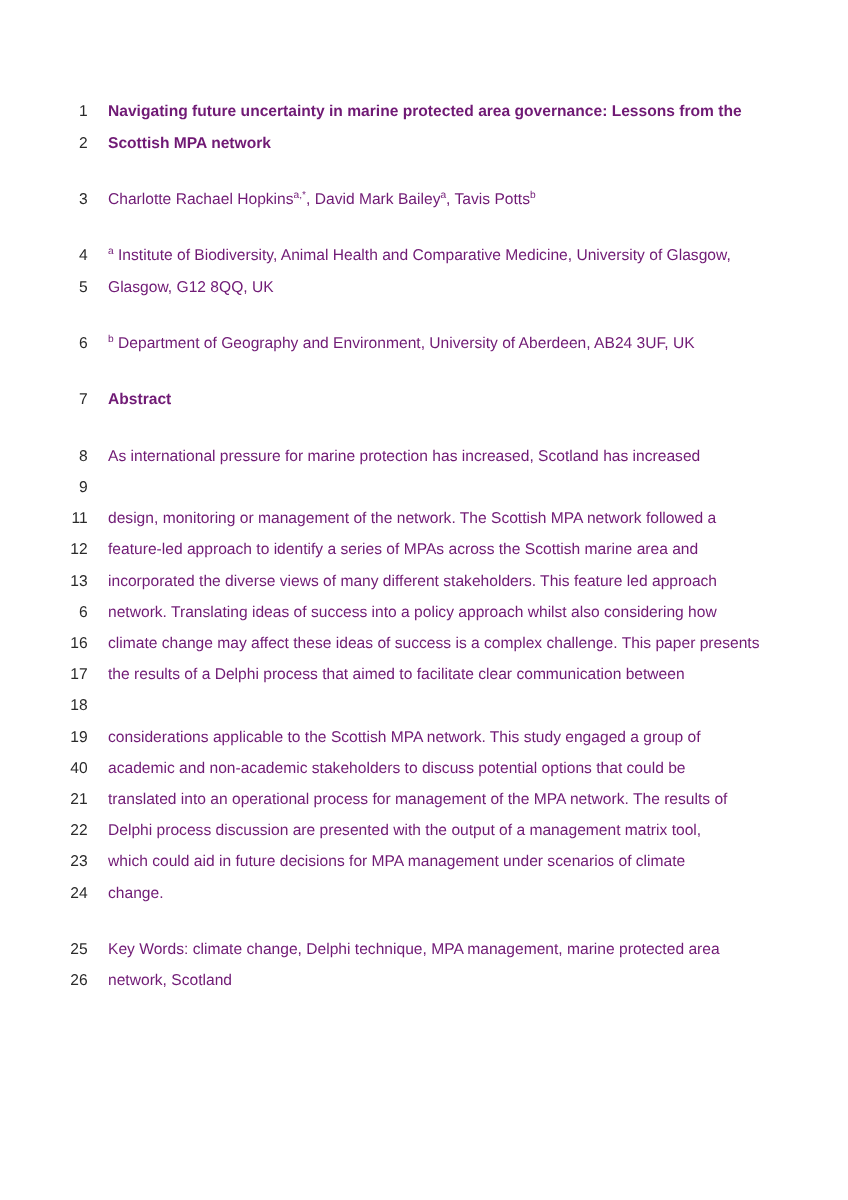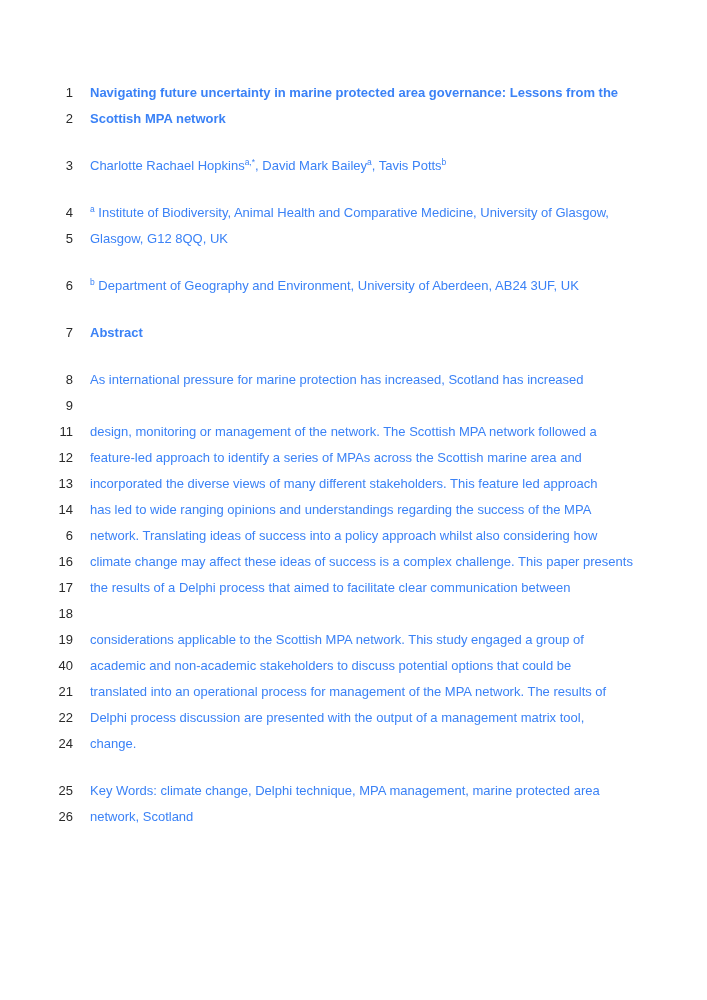--- a/index.html
+++ b/index.html
@@ -28,21 +28,21 @@
     width: 73px;
     text-align: right;
     font-size: 13px;
     color: #2a2a2a;
     flex: 0 0 auto;
   }
   .line-text {
     margin-left: 17px;
     font-size: 13px;
     white-space: nowrap;
-    color: #3b82f6;
+    color: #701a75;
   }
   .line-text.bold { font-weight: bold; }
   .sup {
     font-size: 8.5px;
     vertical-align: super;
     line-height: 0;
   }
 </style>
 </head>
 <body>
@@ -90,24 +90,20 @@
       </div>
       <div class="line-row">
         <span class="line-num">12</span>
         <span class="line-text"><span>feature-led approach to identify a series of MPAs across the Scottish marine area and</span></span>
       </div>
       <div class="line-row">
         <span class="line-num">13</span>
         <span class="line-text"><span>incorporated the diverse views of many different stakeholders. This feature led approach</span></span>
       </div>
       <div class="line-row">
-        <span class="line-num">14</span>
-        <span class="line-text"><span>has led to wide ranging opinions and understandings regarding the success of the MPA</span></span>
-      </div>
-      <div class="line-row">
         <span class="line-num">6</span>
         <span class="line-text"><span>network. Translating ideas of success into a policy approach whilst also considering how</span></span>
       </div>
       <div class="line-row">
         <span class="line-num">16</span>
         <span class="line-text"><span>climate change may affect these ideas of success is a complex challenge. This paper presents</span></span>
       </div>
       <div class="line-row">
         <span class="line-num">17</span>
         <span class="line-text"><span>the results of a Delphi process that aimed to facilitate clear communication between</span></span>
@@ -125,20 +121,24 @@
       </div>
       <div class="line-row">
         <span class="line-num">21</span>
         <span class="line-text"><span>translated into an operational process for management of the MPA network. The results of</span></span>
       </div>
       <div class="line-row">
         <span class="line-num">22</span>
         <span class="line-text"><span>Delphi process discussion are presented with the output of a management matrix tool,</span></span>
       </div>
       <div class="line-row">
+        <span class="line-num">23</span>
+        <span class="line-text"><span>which could aid in future decisions for MPA management under scenarios of climate</span></span>
+      </div>
+      <div class="line-row">
         <span class="line-num">24</span>
         <span class="line-text"><span>change.</span></span>
       </div>
       <div class="line-row gap">
         <span class="line-num">25</span>
         <span class="line-text"><span>Key Words: climate change, Delphi technique, MPA management, marine protected area</span></span>
       </div>
       <div class="line-row">
         <span class="line-num">26</span>
         <span class="line-text"><span>network, Scotland</span></span>

